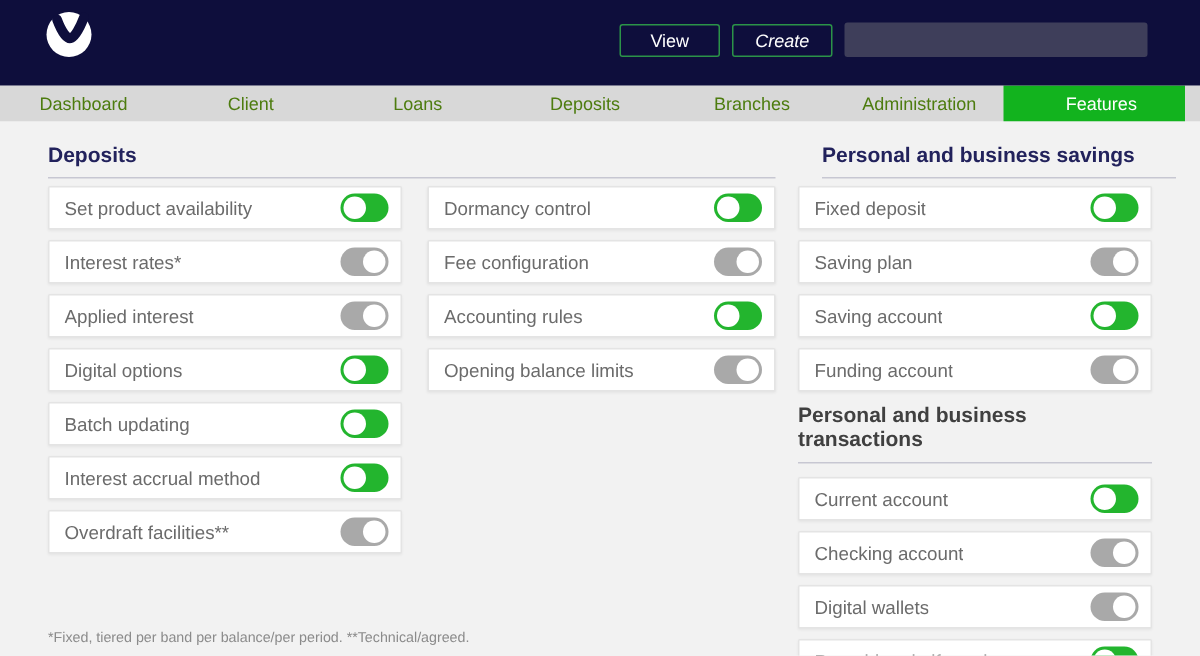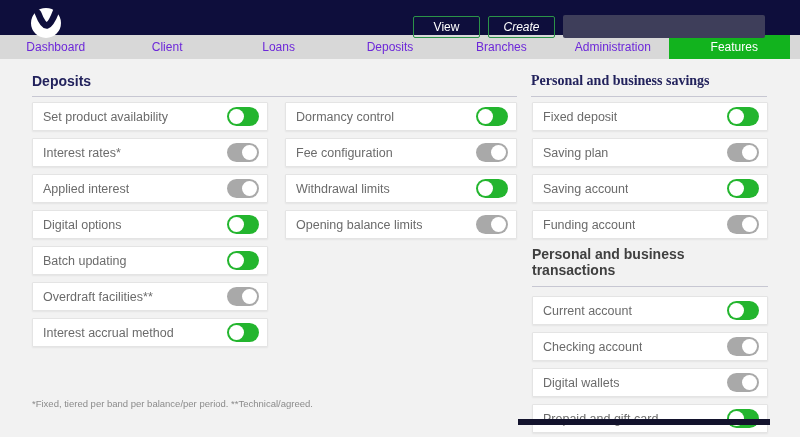--- a/index.html
+++ b/index.html
@@ -1,44 +1,44 @@
 <!DOCTYPE html>
 <html><head>
 <meta charset="utf-8">
 <style>
   * { margin:0; padding:0; box-sizing:border-box; }
   html,body { width:800px; height:437px; overflow:hidden; background:#f2f2f2;
               font-family:"Liberation Sans", sans-serif; }
 
   
-  .topbar { position:relative; width:800px; height:35px; background:#0e0e3c; }
+  .topbar { position:relative; width:800px; height:57px; background:#0e0e3c; }
   .logo { position:absolute; left:30px; top:7px; width:32px; height:32px; }
   .tb-btn { position:absolute; top:16px; width:67px; height:22px;
             background:transparent; border:1px solid #2b9348; border-radius:2px;
             color:#ffffff; font-size:12px; font-family:"Liberation Sans", sans-serif;
             cursor:pointer; }
   .tb-btn.view   { left:413px; }
   .tb-btn.create { left:488px;font-style:italic; }
   .tb-search { position:absolute; left:563px; top:15px; width:202px; height:23px;
                background:#3e3e5a; border:none; border-radius:2px; color:#ffffff;
                font-size:12px; padding:0 8px; outline:none; }
 
   
   .tabs { display:flex; width:800px; height:24px; background:#d8d8d8;
           padding-right:10px; }
   .tab { flex:1; display:flex; align-items:center; justify-content:center;
-         font-size:12px; color:#6d28d9; cursor:pointer; }
+         font-size:12px; color:#4d7c0f; cursor:pointer; }
   .tab[data-active="true"] { background:#12b31e; color:#ffffff;padding-left:10px; }
 
   
   .content { position:relative; width:800px; height:366px; background:#f2f2f2; }
   .sec-header { position:absolute; font-size:14px; font-weight:bold; color:#22225c;
                 padding-bottom:7px; border-bottom:1px solid #c7c7d2; }
   .hdr-deposits { left:32px; top:14px; width:485px; }
-  .hdr-savings  { left:531px; top:14px; width:236px;font-family:Liberation Serif, serif; }
+  .hdr-savings  { left:548px; top:14px; width:236px; }
 
   .col { position:absolute; top:43px; }
   .col1 { left:32px;  width:236px; }
   .col2 { left:285px; width:232px; }
   .col3 { left:532px; width:236px; }
 
   .sub-header { font-size:14px; font-weight:bold; color:#404040; margin:0 0 9px 0;
                 padding-bottom:8px; border-bottom:1px solid #c7c7d2; }
 
   .row { height:29px; margin-bottom:7px; background:#ffffff;
@@ -115,48 +115,48 @@
           <span class="knob"></span>
         </span>
     </div>
     <div class="row">
       <span class="row-label">Batch updating</span>
       <span class="switch" data-state="on">
           <span class="knob"></span>
         </span>
     </div>
     <div class="row">
+      <span class="row-label">Interest accrual method</span>
+      <span class="switch" data-state="on">
+          <span class="knob"></span>
+        </span>
+    </div>
+    <div class="row">
       <span class="row-label">Overdraft facilities**</span>
       <span class="switch" data-state="off">
           <span class="knob"></span>
         </span>
     </div>
-    <div class="row">
-      <span class="row-label">Interest accrual method</span>
-      <span class="switch" data-state="on">
-          <span class="knob"></span>
-        </span>
-    </div>
   </div>
 
   <div class="col col2">
     <div class="row">
       <span class="row-label">Dormancy control</span>
       <span class="switch" data-state="on">
           <span class="knob"></span>
         </span>
     </div>
     <div class="row">
       <span class="row-label">Fee configuration</span>
       <span class="switch" data-state="off">
           <span class="knob"></span>
         </span>
     </div>
     <div class="row">
-      <span class="row-label">Withdrawal limits</span>
+      <span class="row-label">Accounting rules</span>
       <span class="switch" data-state="on">
           <span class="knob"></span>
         </span>
     </div>
     <div class="row">
       <span class="row-label">Opening balance limits</span>
       <span class="switch" data-state="off">
           <span class="knob"></span>
         </span>
     </div>

